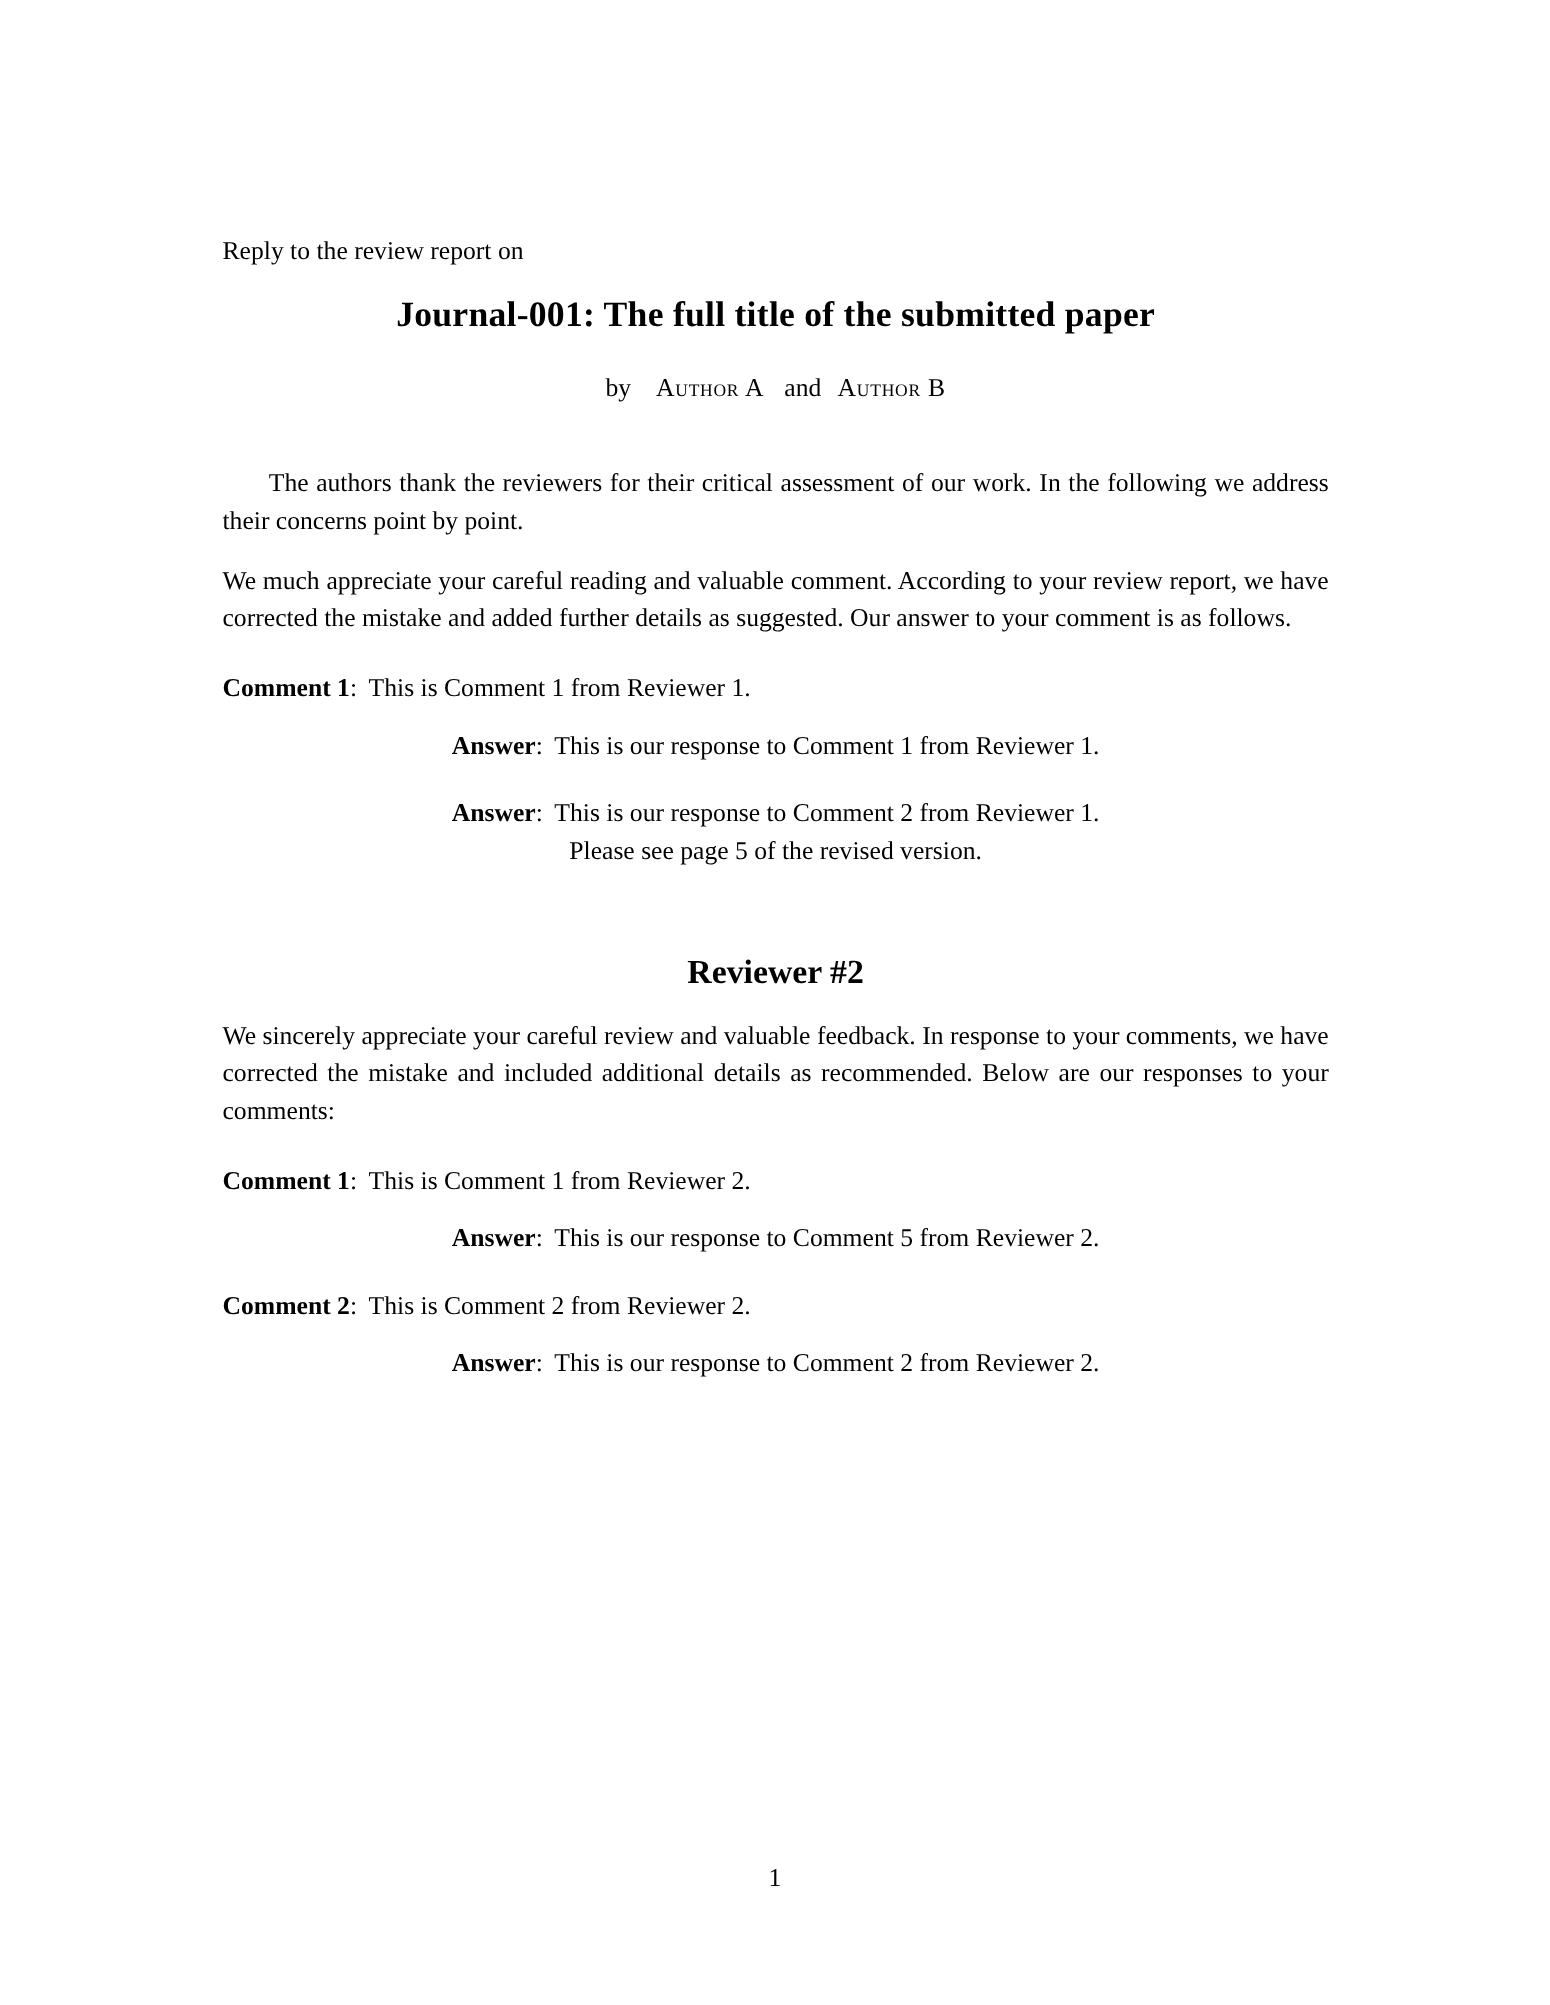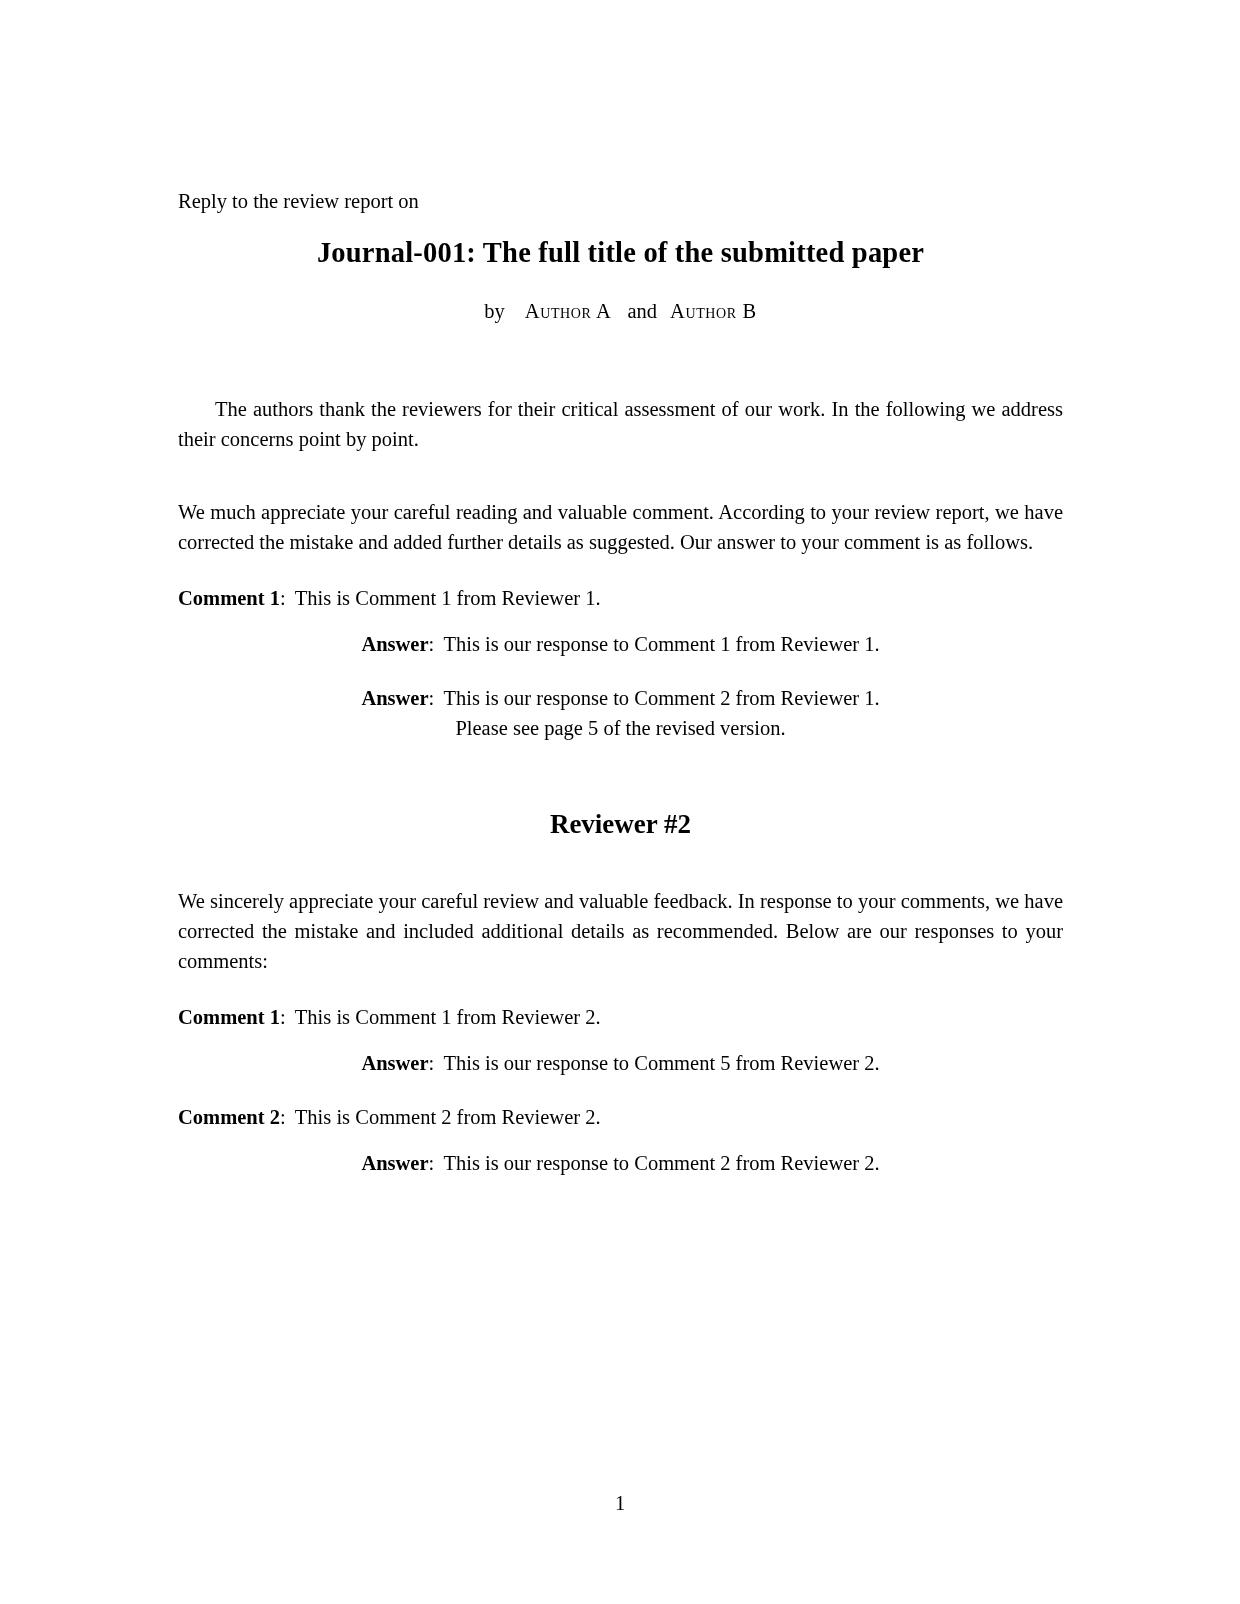--- a/index.html
+++ b/index.html
@@ -43,31 +43,31 @@
   .sc {
     font-variant: small-caps;
     letter-spacing: 0.6px;
   }
   .para {
     font-size: 20.5px;
     line-height: 30px;
     text-align: justify;
   }
   .intro {
-    margin-top: 68px;
+    margin-top: 46px;
     text-indent: 37px;
   }
   .section-heading {
     margin-top: 44px;
     text-align: center;
     font-size: 27px;
     line-height: 38px;
     font-weight: bold;
   }
-  .reviewer-intro { margin-top: 43px; }
+  .reviewer-intro { margin-top: 18px; }
   .qa { margin-top: 26px; }
   .qa-line {
     font-size: 20.5px;
     line-height: 30px;
   }
   .qa-comment { }
   .qa-answer { margin-top: 16px; text-align: center; }
   .qa + .qa { margin-top: 24px; }
   .qa-label { font-weight: bold; }
   .colon { margin-right: 0.45em; }

